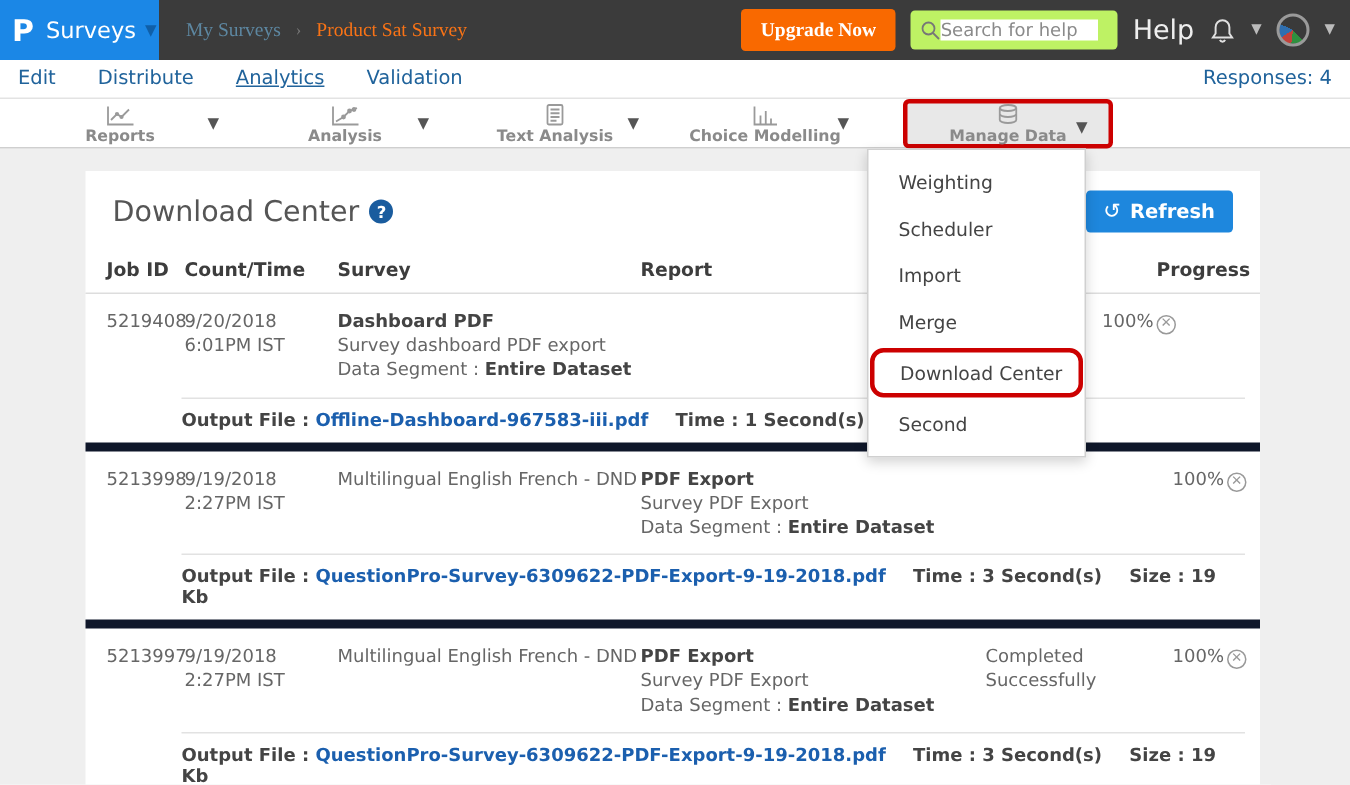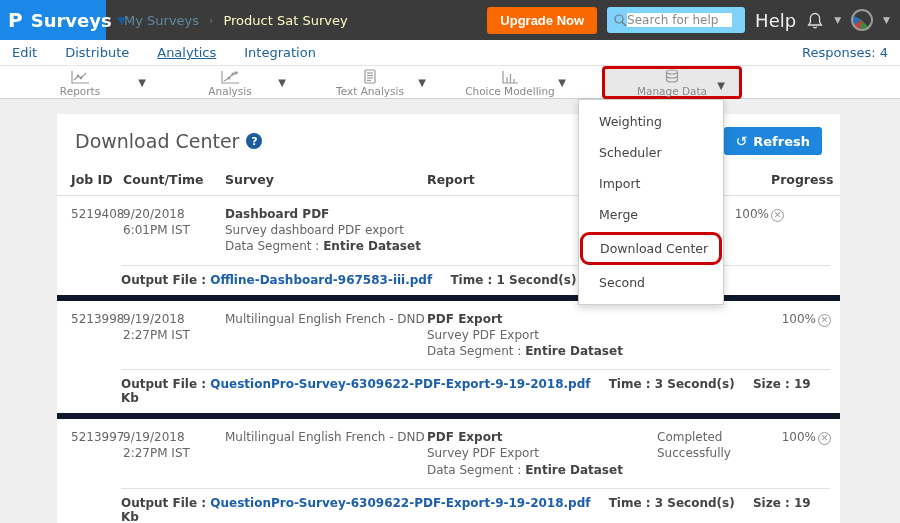--- a/index.html
+++ b/index.html
@@ -2,48 +2,48 @@
 <html><head>
 <meta charset="utf-8">
 <style>
   * { margin:0; padding:0; box-sizing:border-box; }
   html,body { width:900px; height:523px; overflow:hidden; font-family:"DejaVu Sans","Liberation Sans",sans-serif; background:#efefef; }
 
   
   .topbar { height:40px; background:#3b3b3b; display:flex; align-items:center; position:relative; }
   .brand { height:40px; width:106px; background:#1b87e6; display:flex; align-items:center; padding:0 8px; cursor:pointer; }
   .logo-p { color:#fff; font-size:20px; font-weight:bold; margin-right:8px; }
-  .brand-label { color:#fff; font-size:18px; font-weight:bold; }
+  .brand-label { color:#fff; font-size:15px; font-weight:normal; }
   .brand-caret { color:#0f5fa8; font-size:10px; margin-left:6px; }
-  .crumbs { display:flex; align-items:center; margin-left:18px; font-size:13px; }
+  .crumbs { display:flex; align-items:center; margin-left:18px; font-size:13px;font-family:Liberation Serif, serif; }
   .crumb-parent { color:#5d87a1; cursor:pointer; }
   .crumb-sep { color:#777; margin:0 10px; font-size:11px; }
-  .crumb-current { color:#fef9c3; }
+  .crumb-current { color:#f97316; }
   .topbar-right { position:absolute; right:10px; display:flex; align-items:center; gap:10px; }
-  .upgrade-btn { background:#f96900; color:#fff; border:none; font-size:13px; font-weight:bold; padding:6px 13px; border-radius:3px; cursor:pointer; font-family:Liberation Sans, sans-serif; }
-  .search-box { background:#7dd3fc; border-radius:3px; height:26px; width:138px; display:flex; align-items:center; padding:0 6px; }
+  .upgrade-btn { background:#f96900; color:#fff; border:none; font-size:13px; font-weight:bold; padding:6px 13px; border-radius:3px; cursor:pointer; font-family:Liberation Serif, serif; }
+  .search-box { background:#bef264; border-radius:3px; height:26px; width:138px; display:flex; align-items:center; padding:0 6px; }
   .search-box input { border:none; outline:none; font-size:12px; width:105px; color:#555; font-family:inherit; }
   .search-box input::placeholder { color:#8a8a8a; }
   .help-label { color:#eee; font-size:18px; cursor:pointer; }
   .icon-caret { color:#bbb; font-size:9px; }
   .avatar { width:22px; height:22px; border-radius:50%; border:2px solid #9a9a9a;
     background:conic-gradient(#3a3a3a 0 38%, #2f8f3f 38% 52%, #c2413a 52% 66%, #2f6fb0 66% 82%, #3a3a3a 82%); cursor:pointer; }
 
   
   .subnav { height:26px; background:#fff; border-bottom:1px solid #e3e3e3; display:flex; align-items:center; padding:0 12px; position:relative; }
   .subnav-item { color:#20639b; font-size:13px; margin-right:28px; cursor:pointer; }
   .subnav-item.active { text-decoration:underline; }
   .responses { position:absolute; right:12px; color:#20639b; font-size:13px; }
 
   
   .toolbar { height:33px; background:#fff; border-bottom:1px solid #cfcfcf; display:flex; }
   .tb-item { width:140px; height:33px; position:relative; display:flex; flex-direction:column; align-items:center; justify-content:center; cursor:pointer; }
   .tb-item:first-child { width:160px; }
   .tb-icon { height:15px; display:flex; align-items:flex-end; }
-  .tb-label { font-size:10.5px; color:#8a8a8a; margin-top:1px; }
+  .tb-label { font-size:10.5px; color:#8a8a8a; margin-top:1px;font-weight:bold; }
   .tb-caret { position:absolute; right:14px; top:11px; color:#555; font-size:10px; }
   .tb-item.selected { background:#e8e8e8; border:3px solid #cc0000; border-radius:4px;margin-left:22px; }
 
   
   .menu { position:absolute; left:578px; top:99px; width:146px; background:#fff; border:1px solid #d0d0d0; box-shadow:0 3px 8px rgba(0,0,0,0.18); z-index:20; padding:6px 0; }
   .menu-item { font-size:12.5px; color:#444; padding:8px 0 8px 20px; cursor:pointer; }
   .menu-item.annotated { border:3px solid #cc0000; border-radius:9px; margin:2px 1px; padding:6px 0 6px 17px; }
 
   
   .main { padding-top:15px; }
@@ -101,21 +101,21 @@
     <span class="icon-caret">▼</span>
     <div class="avatar"></div>
     <span class="icon-caret">▼</span>
   </div>
 </div>
 
 <div class="subnav">
   <span class="subnav-item">Edit</span>
   <span class="subnav-item">Distribute</span>
   <span class="subnav-item active">Analytics</span>
-  <span class="subnav-item">Integration</span>
+  <span class="subnav-item">Validation</span>
   <span class="responses">Responses: 4</span>
 </div>
 
 <div class="toolbar">
   <div class="tb-item">
     <span class="tb-icon">
       <svg class="ic" width="20" height="14" viewBox="0 0 20 14">
           <path d="M2 1v12h17"></path>
           <path d="M4 10l4-4 3 2 5-5"></path>
           <circle cx="8" cy="6" r="0.8"></circle>

